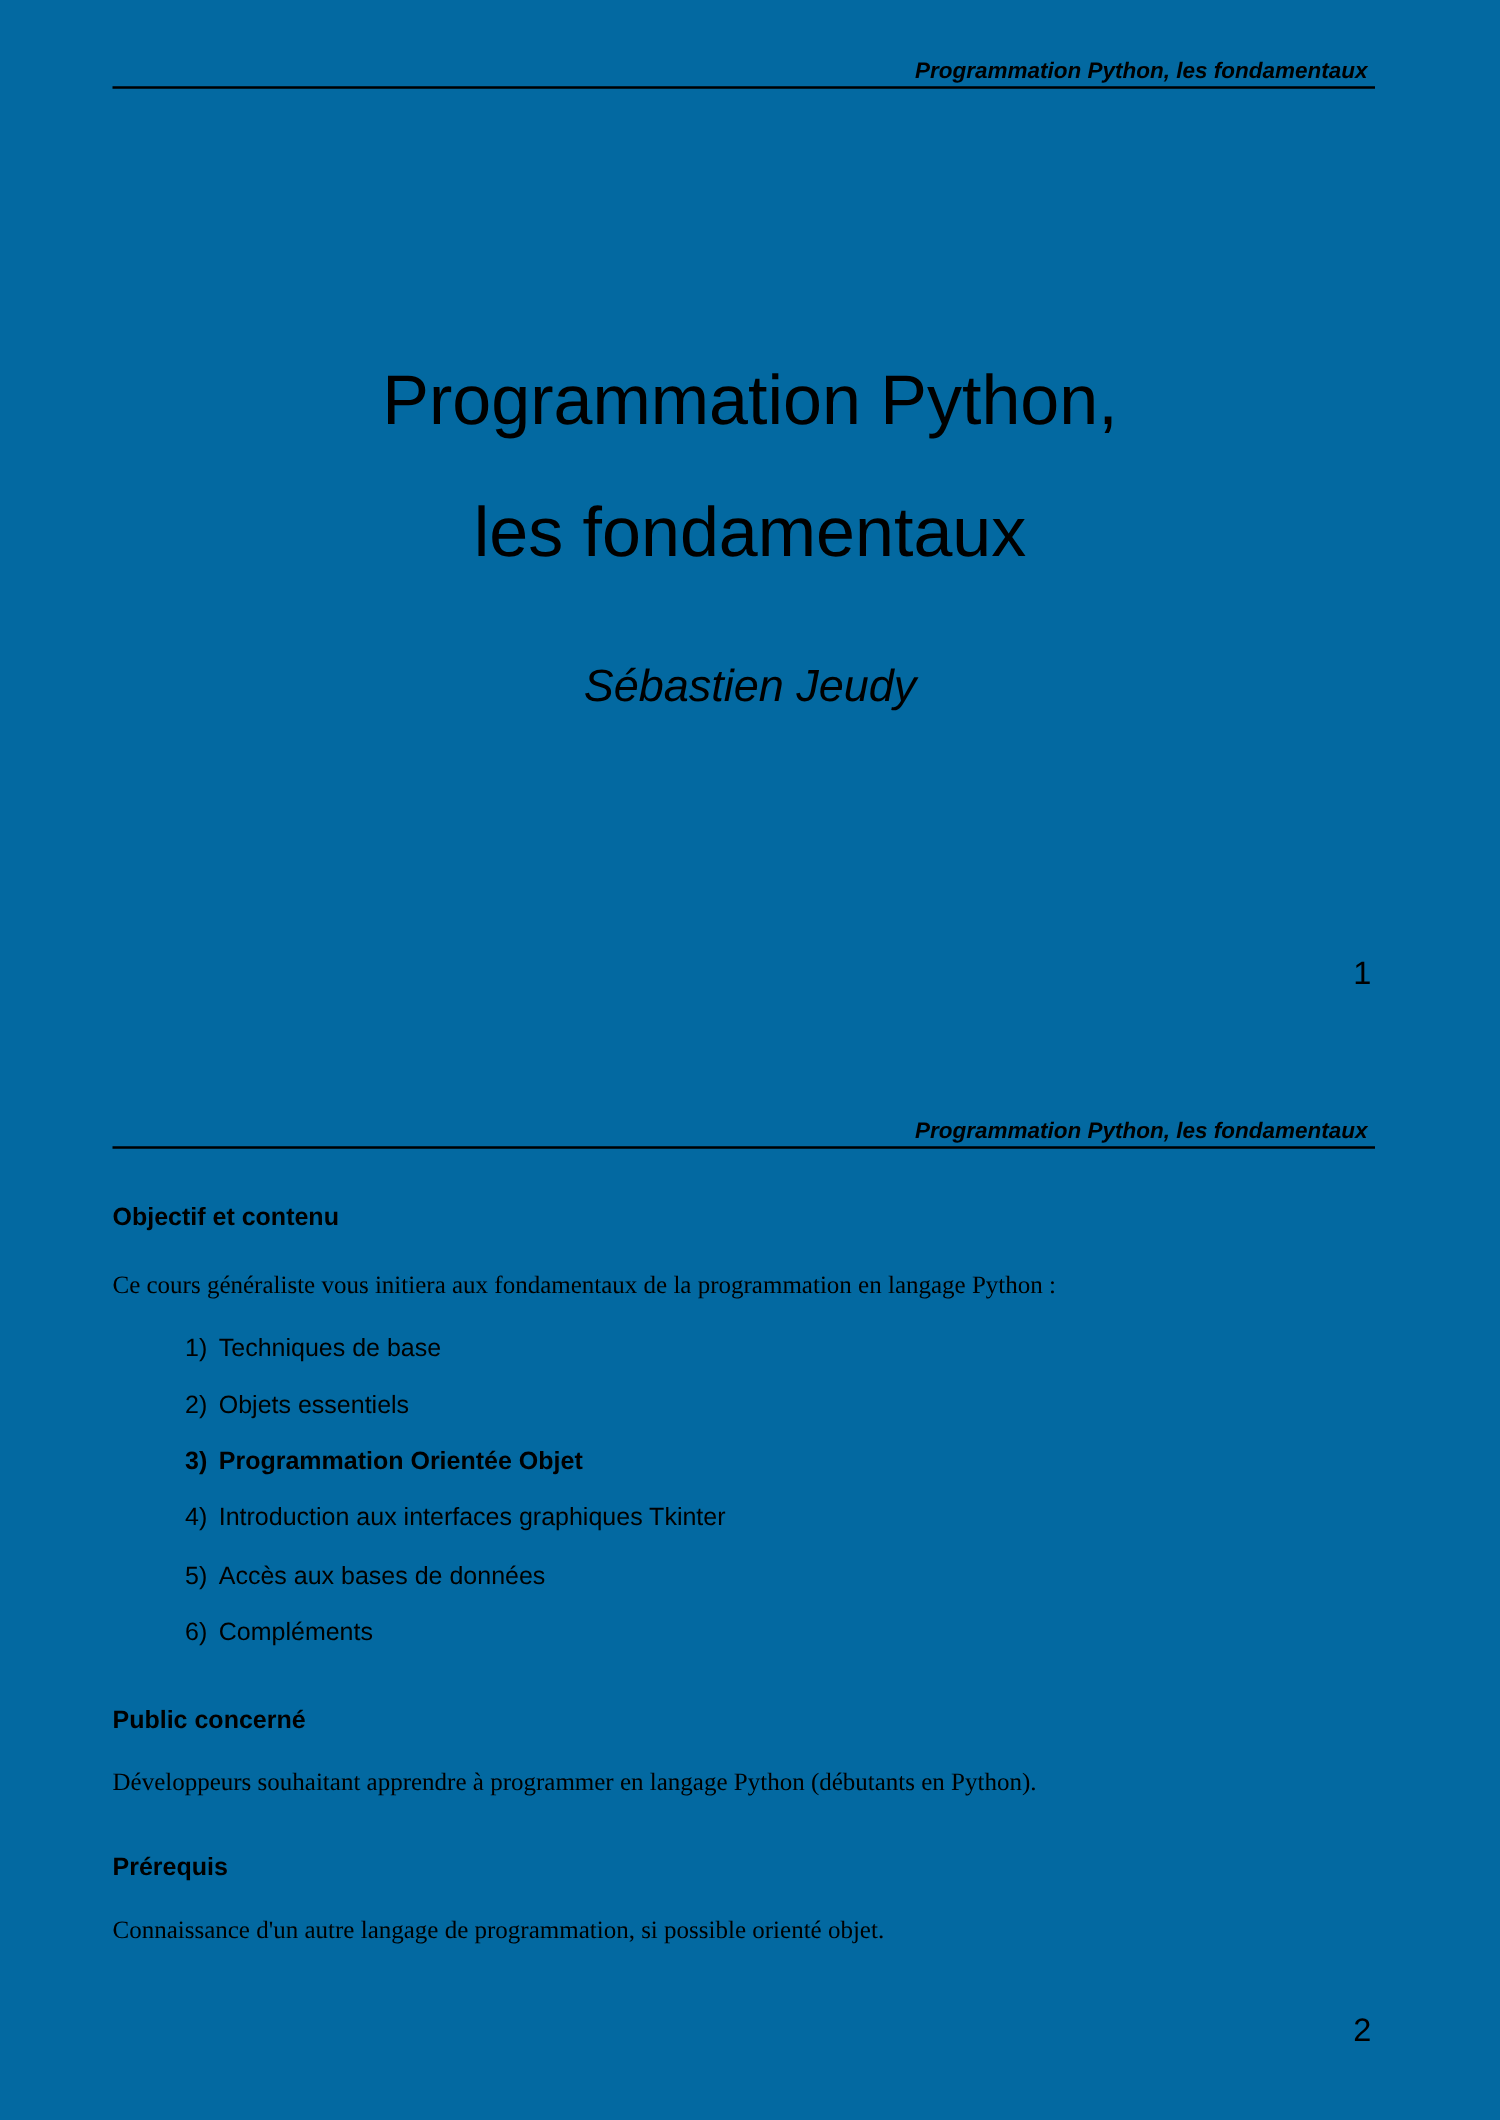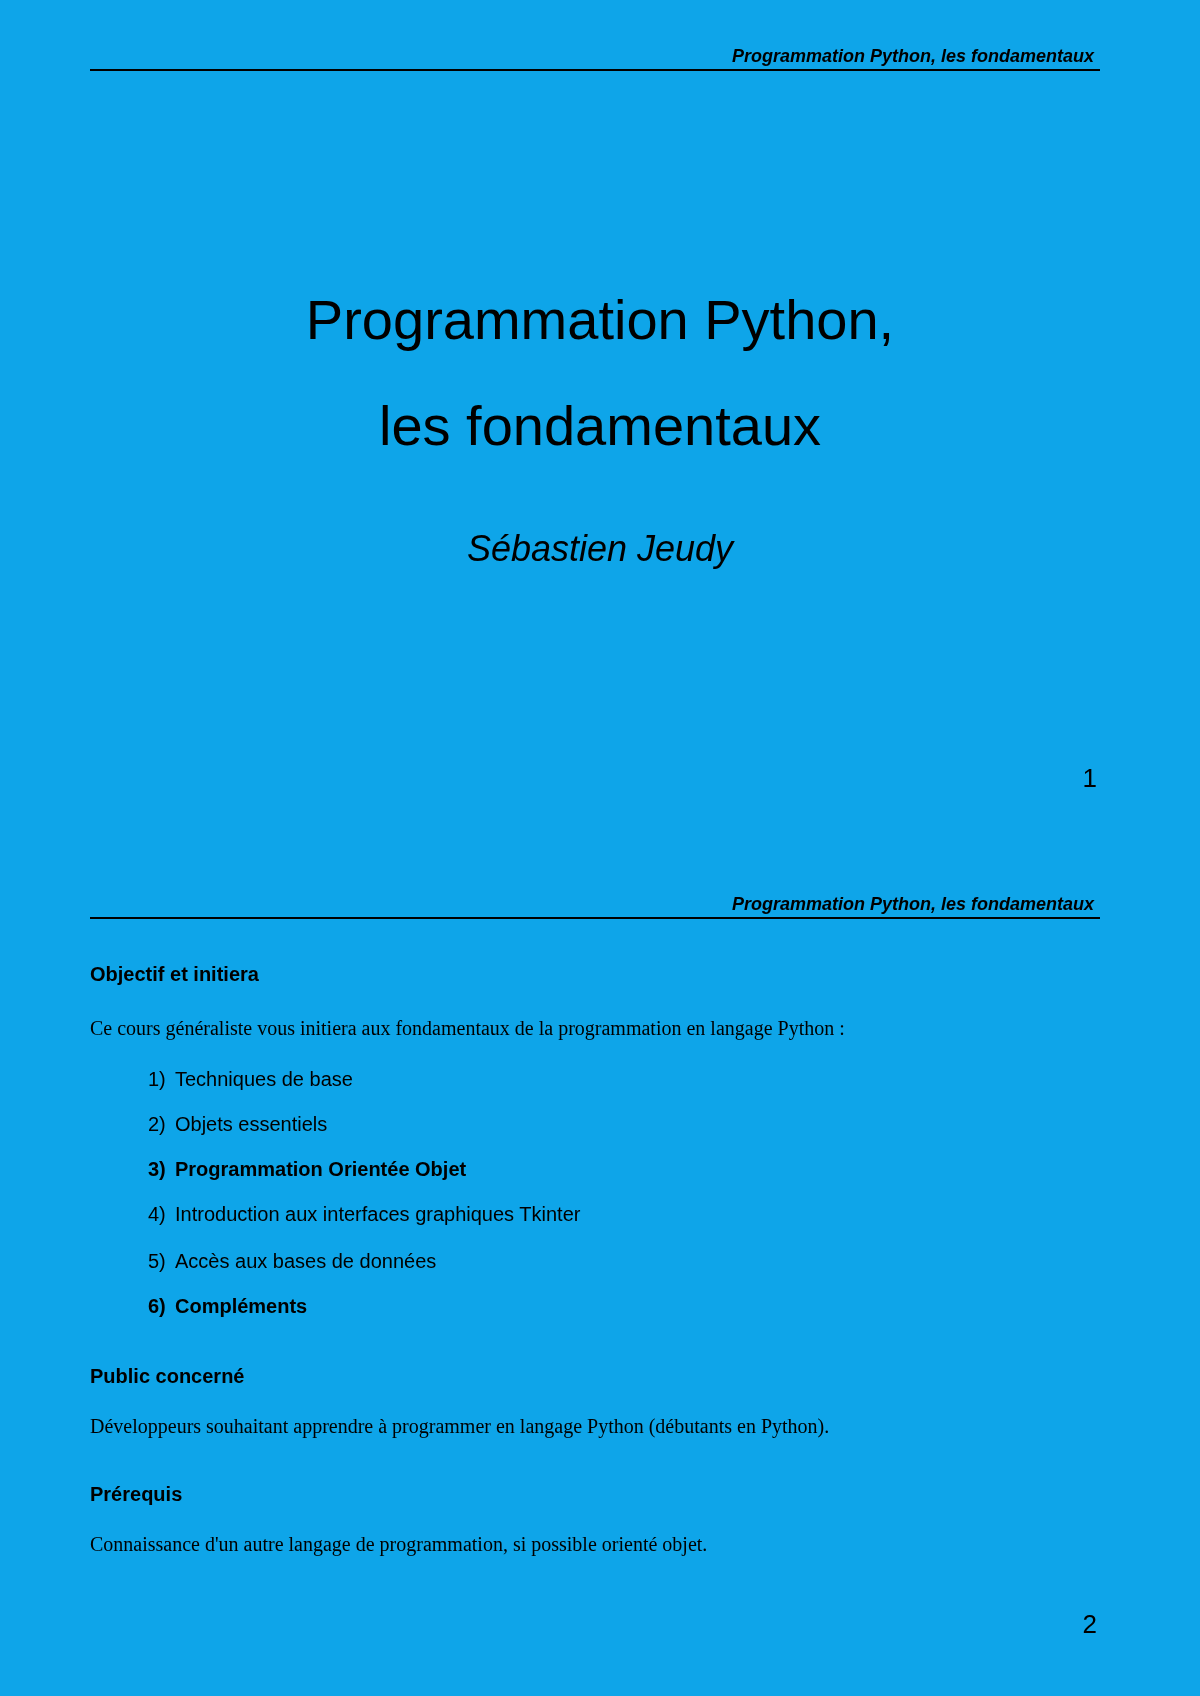--- a/index.html
+++ b/index.html
@@ -15,21 +15,21 @@
     position: relative;
     width: 1200px;
     height: 1696px;
     background: #ffffff;
     overflow: hidden;
   }
   .page {
     position: relative;
     width: 1200px;
     height: 848px;
-    background: #0ea5e9;
+    background: #0369a1;
     overflow: hidden;
   }
   
   .running-header {
     position: absolute;
     left: 90px;
     right: 100px;
     top: 46px;
     border-bottom: 2px solid #000000;
     padding: 0 6px 3px 0;
@@ -101,21 +101,21 @@
     left: 148px;
     font-size: 20px;
     line-height: 25px;
     white-space: nowrap;
   }
   .li-1 { top: 219px; }
   .li-2 { top: 264px; }
   .li-3 { top: 309px; font-weight: bold; }
   .li-4 { top: 354px; }
   .li-5 { top: 401px; }
-  .li-6 { top: 446px; font-weight: bold; }
+  .li-6 { top: 446px; }
   .list-marker {
     display: inline-block;
     min-width: 27px;
   }
 </style>
 </head>
 <body>
 
 <div class="doc">
 
@@ -127,21 +127,21 @@
     <div class="doc-title title-line-2">les fondamentaux</div>
 
     <div class="author">Sébastien Jeudy</div>
 
     <div class="page-num pn-1">1</div>
   </div>
 
   <div class="page">
     <div class="running-header">Programmation Python, les fondamentaux</div>
 
-    <div class="sec-heading sec-objectif">Objectif et initiera</div>
+    <div class="sec-heading sec-objectif">Objectif et contenu</div>
 
     <div class="para para-intro">Ce cours généraliste vous initiera aux fondamentaux de la programmation en langage Python :</div>
 
     <div>
       <div class="list-item li-1">
         <span class="list-marker">1)</span><span>Techniques de base</span>
       </div>
       <div class="list-item li-2">
         <span class="list-marker">2)</span><span>Objets essentiels</span>
       </div>

